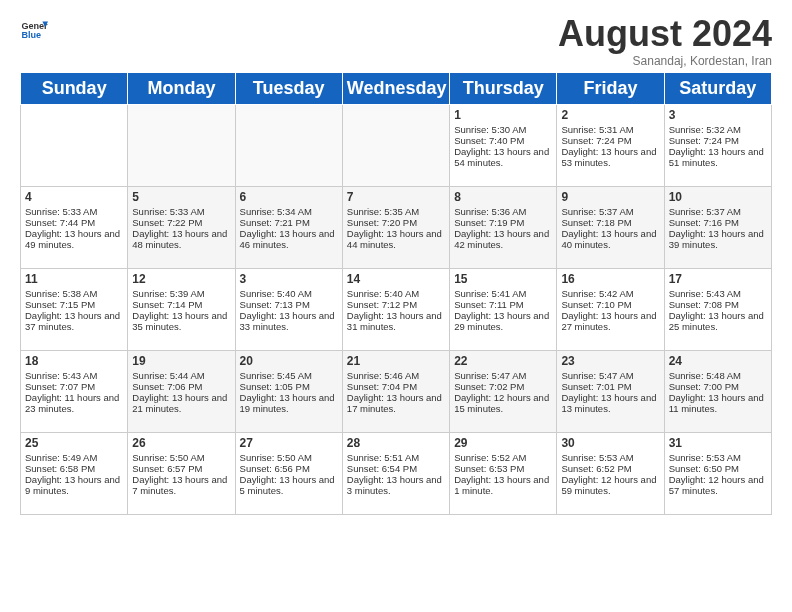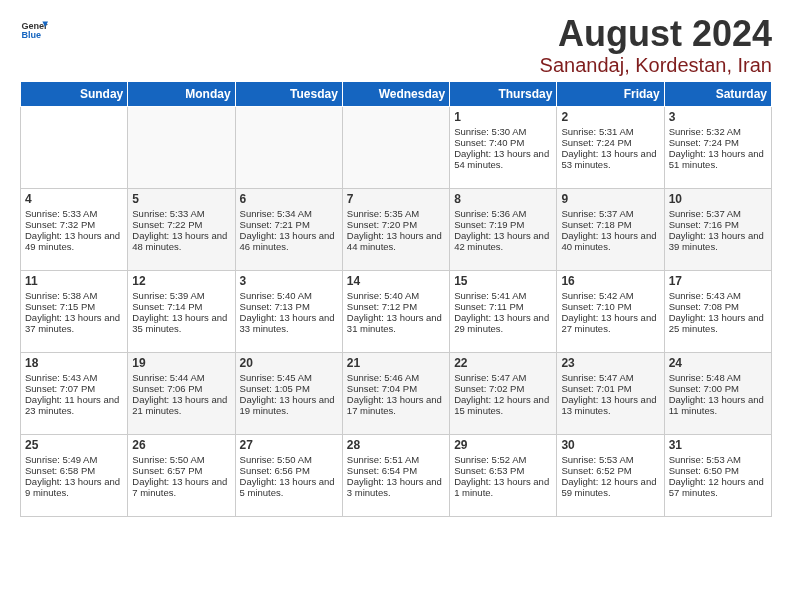--- a/index.html
+++ b/index.html
@@ -32,36 +32,36 @@
     .title-block {
       text-align: right;
     }
     .calendar-title {
       font-size: 36px;
       font-weight: 700;
       color: #333;
       line-height: 1;
     }
     .calendar-subtitle {
-      font-size: 20px;
-      color: #7f1d1d;
+      font-size: 12px;
+      color: #737373;
       margin-top: 2px;
     }
     table {
       width: 100%;
       border-collapse: collapse;
       table-layout: fixed;
     }
     .header-row th {
       background: #1565c0;
       color: #fff;
-      font-size: 12px;
+      font-size: 18px;
       font-weight: bold;
       padding: 5px 4px;
-      text-align: right;
+      text-align: center;
       border: 1px solid #fff;
     }
     td {
       border: 1px solid #ccc;
       vertical-align: top;
       padding: 3px 4px;
       font-size: 9.5px;
       color: #333;
       height: 82px;
     }
@@ -115,21 +115,21 @@
     <tr>
           <td class="empty"></td>
           <td class="empty"></td>
           <td class="empty"></td>
           <td class="empty"></td>
           <td><span class="day-num">1</span><span>Sunrise: 5:30 AM</span><br><span>Sunset: 7:40 PM</span><br><span>Daylight: 13 hours and 54 minutes.</span></td>
           <td><span class="day-num">2</span><span>Sunrise: 5:31 AM</span><br><span>Sunset: 7:24 PM</span><br><span>Daylight: 13 hours and 53 minutes.</span></td>
           <td><span class="day-num">3</span><span>Sunrise: 5:32 AM</span><br><span>Sunset: 7:24 PM</span><br><span>Daylight: 13 hours and 51 minutes.</span></td>
         </tr>
         <tr class="row-alt">
-          <td><span class="day-num">4</span><span>Sunrise: 5:33 AM</span><br><span>Sunset: 7:32 PM</span><br><span>Daylight: 13 hours and 49 minutes.</span></td>
+          <td><span class="day-num">4</span><span>Sunrise: 5:33 AM</span><br><span>Sunset: 7:44 PM</span><br><span>Daylight: 13 hours and 49 minutes.</span></td>
           <td><span class="day-num">5</span><span>Sunrise: 5:33 AM</span><br><span>Sunset: 7:22 PM</span><br><span>Daylight: 13 hours and 48 minutes.</span></td>
           <td><span class="day-num">6</span><span>Sunrise: 5:34 AM</span><br><span>Sunset: 7:21 PM</span><br><span>Daylight: 13 hours and 46 minutes.</span></td>
           <td><span class="day-num">7</span><span>Sunrise: 5:35 AM</span><br><span>Sunset: 7:20 PM</span><br><span>Daylight: 13 hours and 44 minutes.</span></td>
           <td><span class="day-num">8</span><span>Sunrise: 5:36 AM</span><br><span>Sunset: 7:19 PM</span><br><span>Daylight: 13 hours and 42 minutes.</span></td>
           <td><span class="day-num">9</span><span>Sunrise: 5:37 AM</span><br><span>Sunset: 7:18 PM</span><br><span>Daylight: 13 hours and 40 minutes.</span></td>
           <td><span class="day-num">10</span><span>Sunrise: 5:37 AM</span><br><span>Sunset: 7:16 PM</span><br><span>Daylight: 13 hours and 39 minutes.</span></td>
         </tr>
         <tr>
           <td><span class="day-num">11</span><span>Sunrise: 5:38 AM</span><br><span>Sunset: 7:15 PM</span><br><span>Daylight: 13 hours and 37 minutes.</span></td>
           <td><span class="day-num">12</span><span>Sunrise: 5:39 AM</span><br><span>Sunset: 7:14 PM</span><br><span>Daylight: 13 hours and 35 minutes.</span></td>

